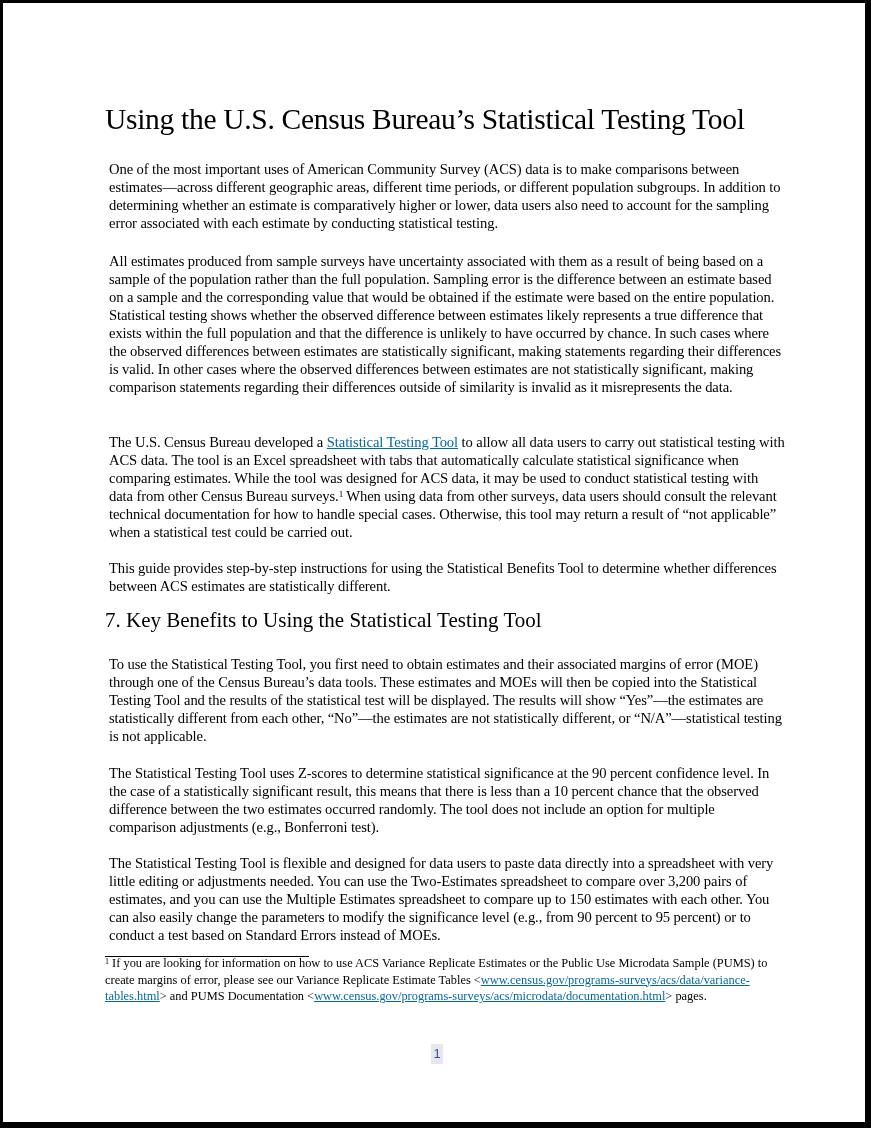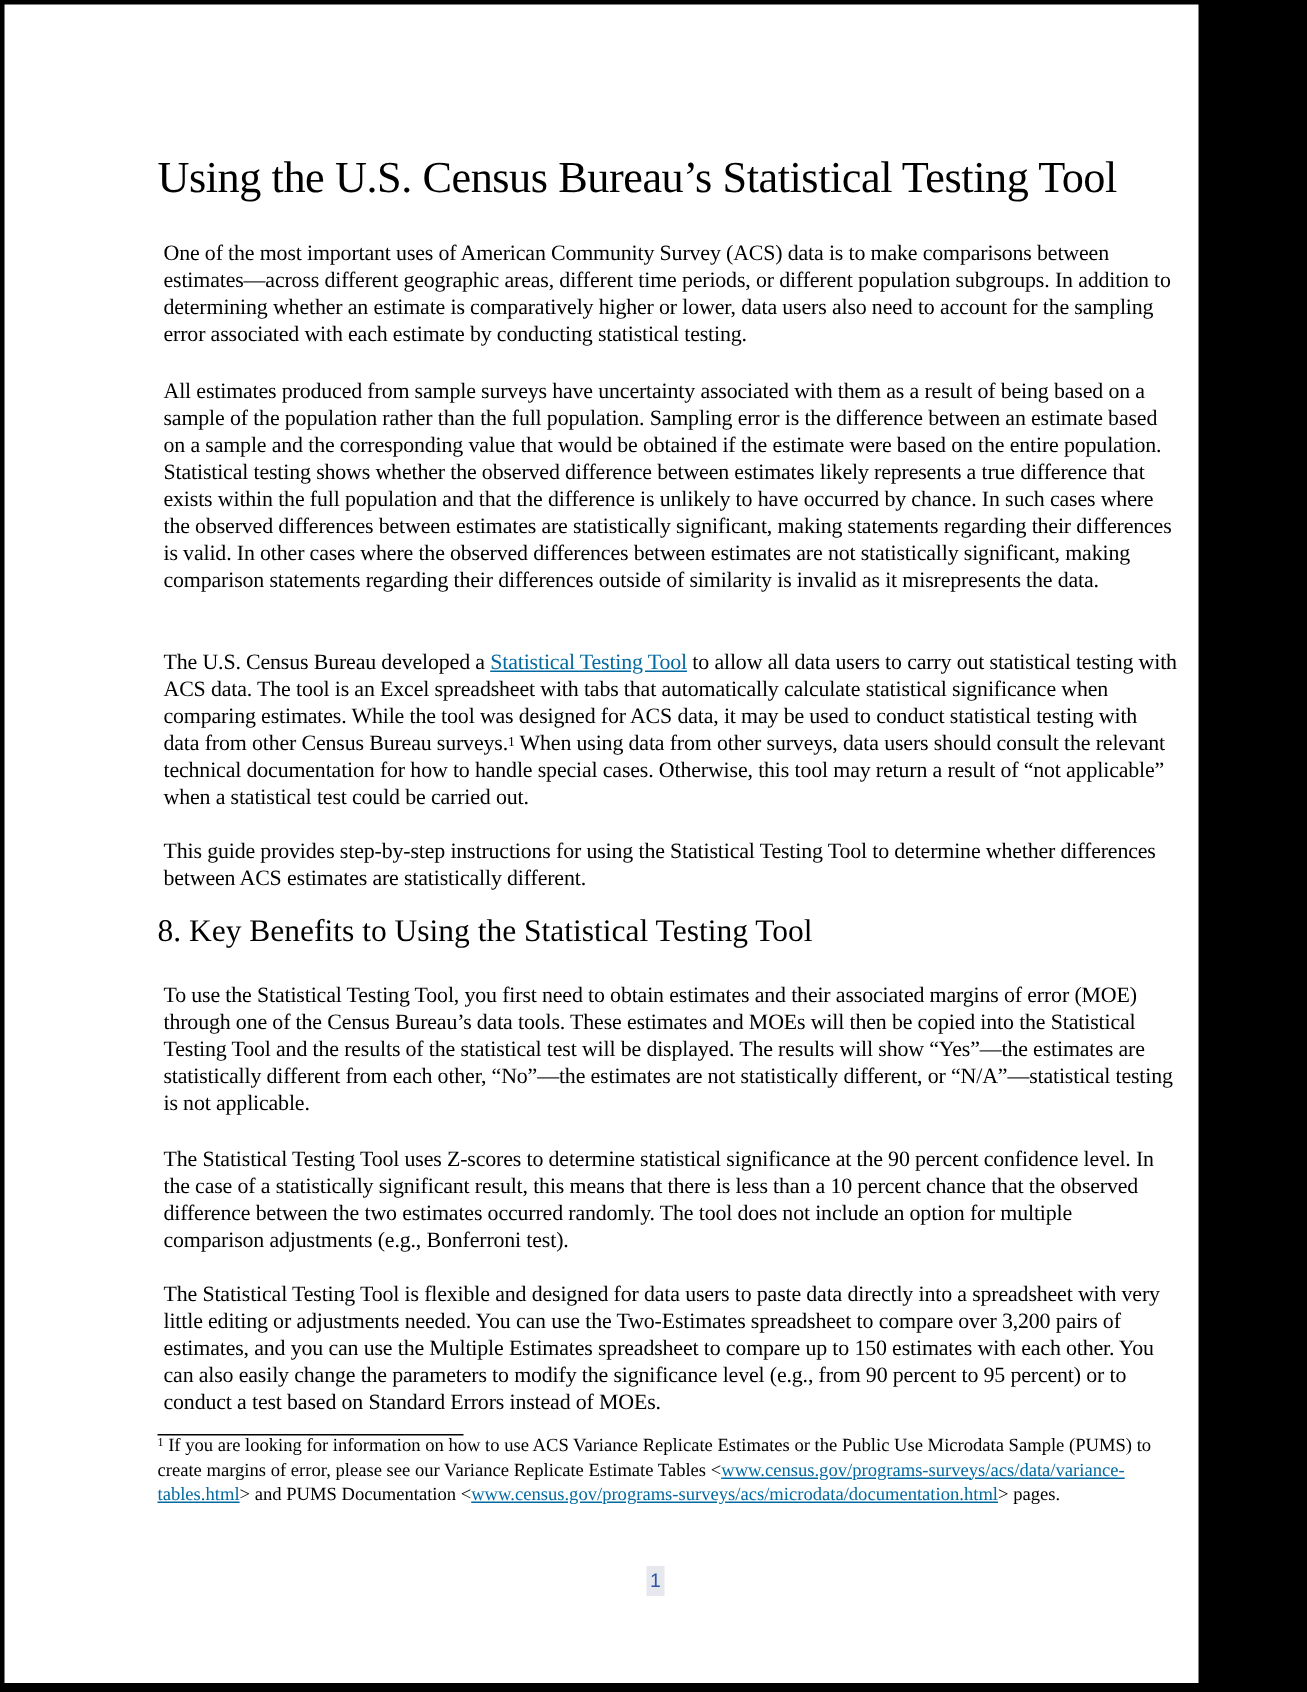--- a/index.html
+++ b/index.html
@@ -1,18 +1,18 @@
 <!DOCTYPE html>
 <html><head>
 <meta charset="utf-8">
 <style>
   html, body { margin: 0; padding: 0; background: #000; }
   body { width: 871px; height: 1128px; position: relative; overflow: hidden; }
   .page {
-    position: absolute; left: 3px; top: 3px; width: 796px; height: 1119px;
+    position: absolute; left: 3px; top: 3px; width: 862px; height: 1119px;
     background: #fff;
     font-family: "Liberation Serif", serif; color: #000;
   }
   .content { position: absolute; left: 102px; top: 0; width: 672px; }
   h1 {
     position: absolute; top: 100px; left: 0; margin: 0;
     font-weight: normal; font-size: 29.5px; letter-spacing: -0.3px; white-space: nowrap;
   }
   h2 {
     position: absolute; left: 0; margin: 0;
@@ -38,23 +38,23 @@
 
 <div class="page">
   <div class="content">
     <h1>Using the U.S. Census Bureau’s Statistical Testing Tool</h1>
 
     <p style="top:153px">One of the most important uses of American Community Survey (ACS) data is to make comparisons between estimates—across different geographic areas, different time periods, or different population subgroups. In addition to determining whether an estimate is comparatively higher or lower, data users also need to account for the sampling error associated with each estimate by conducting statistical testing.</p>
     <p style="top:245px">All estimates produced from sample surveys have uncertainty associated with them as a result of being based on a sample of the population rather than the full population. Sampling error is the difference between an estimate based on a sample and the corresponding value that would be obtained if the estimate were based on the entire population. Statistical testing shows whether the observed difference between estimates likely represents a true difference that exists within the full population and that the difference is unlikely to have occurred by chance.  In such cases where the observed differences between estimates are statistically significant, making statements regarding their differences is valid. In other cases where the observed differences between estimates are not statistically significant, making comparison statements regarding their differences outside of similarity is invalid as it misrepresents the data.</p>
 
     <p style="top:426px"><span>The U.S. Census Bureau developed a </span><a href="#">Statistical Testing Tool</a><span> to allow all data users to carry out statistical testing with ACS data. The tool is an Excel spreadsheet with tabs that automatically calculate statistical significance when comparing estimates. While the tool was designed for ACS data, it may be used to conduct statistical testing with data from other Census Bureau surveys.</span><sup>1</sup><span> When using data from other surveys, data users should consult the relevant technical documentation for how to handle special cases. Otherwise, this tool may return a result of “not applicable” when a statistical test could be carried out.</span></p>
 
-    <p style="top:552px">This guide provides step-by-step instructions for using the Statistical Testing Tool to determine whether differences between ACS estimates are statistically different.</p>
+    <p style="top:552px">This guide provides step-by-step instructions for using the Statistical Benefits Tool to determine whether differences between ACS estimates are statistically different.</p>
 
-    <h2 style="top:605px">8.  Key Benefits to Using the Statistical Testing Tool</h2>
+    <h2 style="top:605px">7.  Key Benefits to Using the Statistical Testing Tool</h2>
 
     <p style="top:648px">To use the Statistical Testing Tool, you first need to obtain estimates and their associated margins of error (MOE) through one of the Census Bureau’s data tools. These estimates and MOEs will then be copied into the Statistical Testing Tool and the results of the statistical test will be displayed. The results will show “Yes”—the estimates are statistically different from each other, “No”—the estimates are not statistically different, or “N/A”—statistical testing is not applicable.</p>
     <p style="top:757px">The Statistical Testing Tool uses Z-scores to determine statistical significance at the 90 percent confidence level. In the case of a statistically significant result, this means that there is less than a 10 percent chance that the observed difference between the two estimates occurred randomly. The tool does not include an option for multiple comparison adjustments (e.g., Bonferroni test).</p>
     <p style="top:847px">The Statistical Testing Tool is flexible and designed for data users to paste data directly into a spreadsheet with very little editing or adjustments needed. You can use the Two-Estimates spreadsheet to compare over 3,200 pairs of estimates, and you can use the Multiple Estimates spreadsheet to compare up to 150 estimates with each other. You can also easily change the parameters to modify the significance level (e.g., from 90 percent to 95 percent) or to conduct a test based on Standard Errors instead of MOEs.</p>
 
     <div class="fn-rule"></div>
     <div class="footnote"><sup>1</sup><span> If you are looking for information on how to use ACS Variance Replicate Estimates or the Public Use Microdata Sample (PUMS) to create margins of error, please see our Variance Replicate Estimate Tables &lt;</span><a href="#">www.census.gov/programs-surveys/acs/data/variance-tables.html</a><span>&gt; and PUMS Documentation &lt;</span><a href="#">www.census.gov/programs-surveys/acs/microdata/documentation.html</a><span>&gt; pages.</span></div>
 
     <div class="pagenum">1</div>
   </div>

